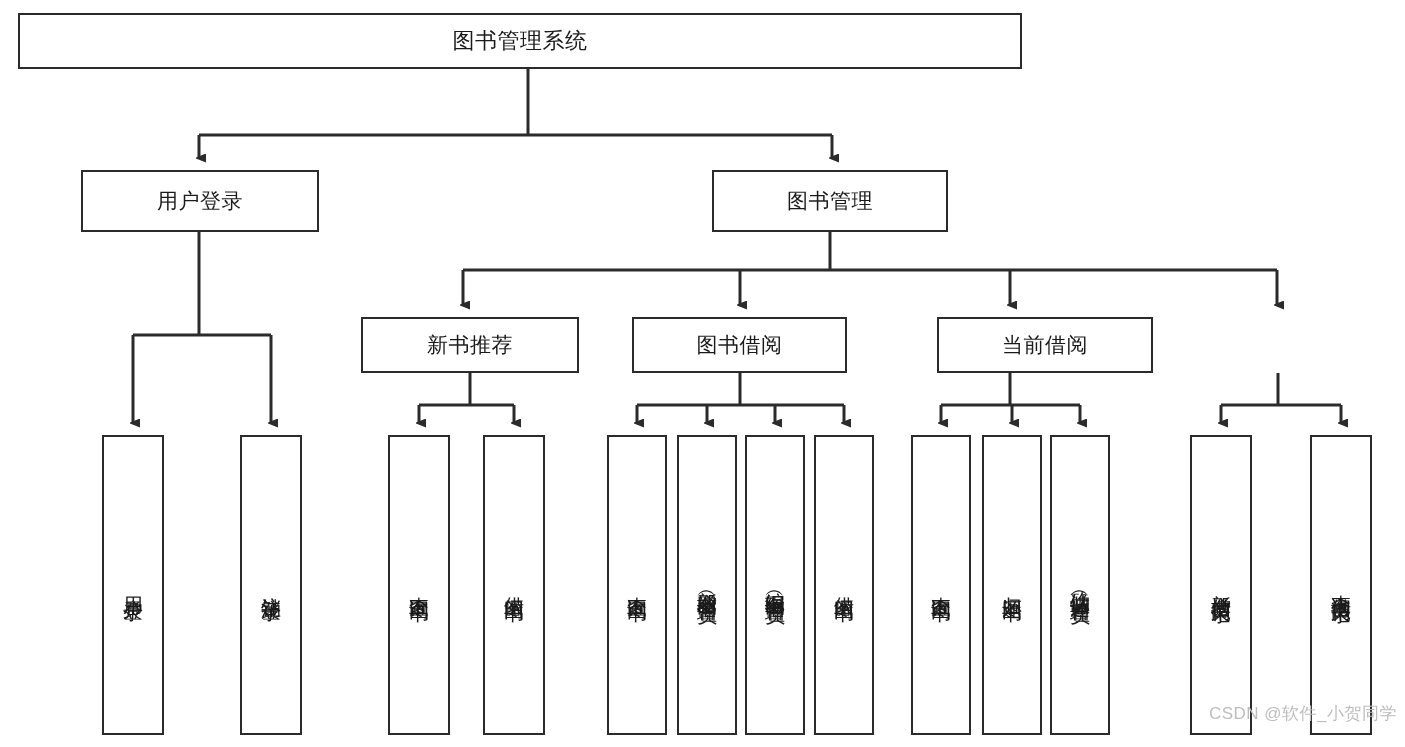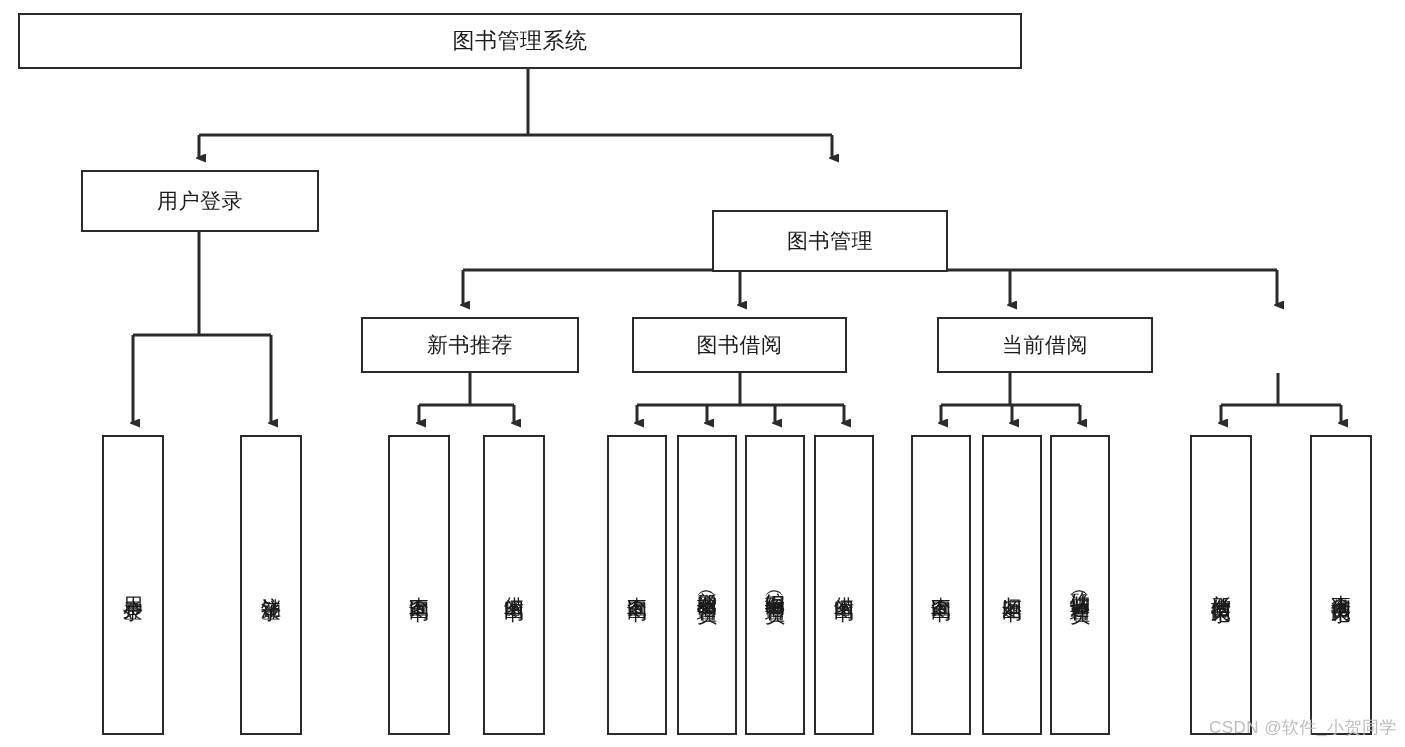--- a/index.html
+++ b/index.html
@@ -52,21 +52,21 @@
     text-orientation: upright;
     white-space: normal;
     letter-spacing: 2px;
     font-size: 20px;
     max-height: 290px;
   }
   .node.root .node-label { font-size: 22px; }
   .watermark {
     position: absolute;
     right: 8px;
-    bottom: 8px;
+    bottom: 22px;
     font-size: 17px;
     color: #bdbdbd;
     letter-spacing: 0.5px;
     white-space: nowrap;
     pointer-events: none;
   }
 </style>
 </head>
 <body>
 
@@ -122,21 +122,21 @@
     </g>
   </svg>
 
   <div class="node root" style="left:18px; top:13px; width:1004px; height:56px;">
     <span class="node-label">图书管理系统</span>
   </div>
 
   <div class="node" style="left:81px; top:170px; width:238px; height:62px;">
     <span class="node-label">用户登录</span>
   </div>
-  <div class="node" style="left:712px; top:170px; width:236px; height:62px;margin-top:40px;">
+  <div class="node" style="left:712px; top:170px; width:236px; height:62px;">
     <span class="node-label">图书管理</span>
   </div>
 
   <div class="node" style="left:632px; top:317px; width:215px; height:56px;">
     <span class="node-label">图书借阅</span>
   </div>
   <div class="node" style="left:361px; top:317px; width:218px; height:56px;">
     <span class="node-label">新书推荐</span>
   </div>
   <div class="node" style="left:902px; top:317px; width:216px; height:56px;margin-left:35px;">

